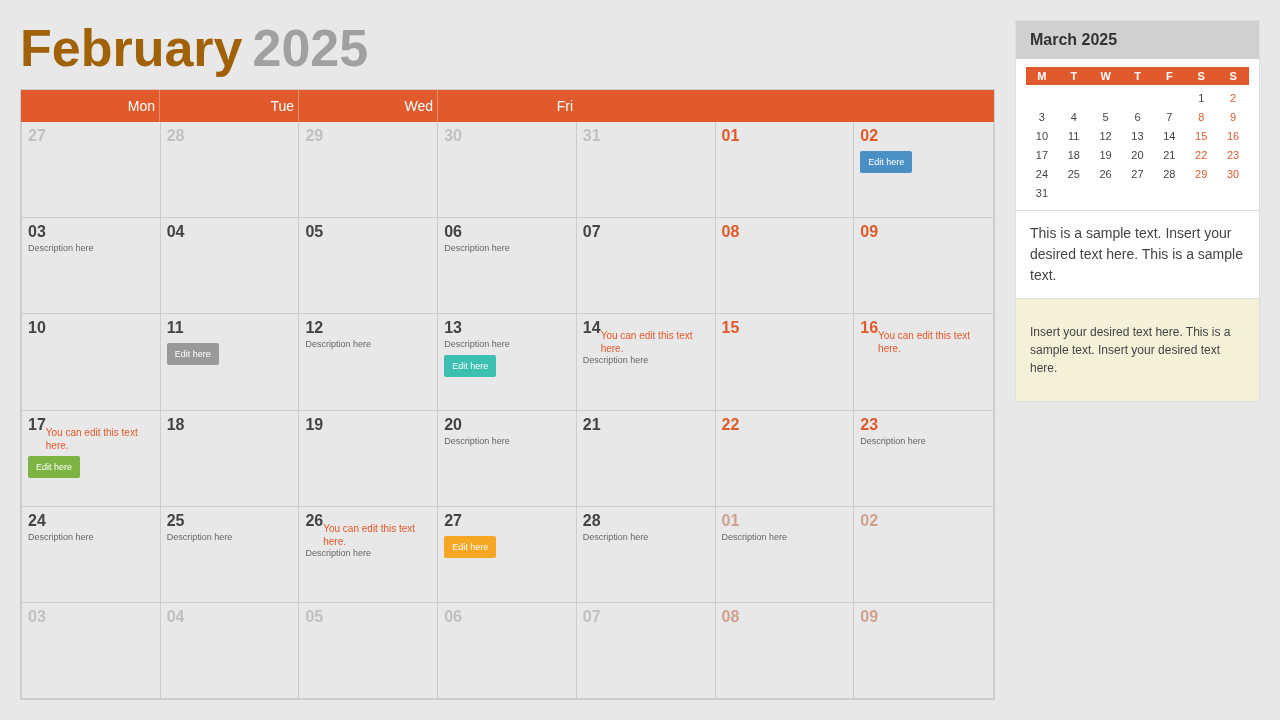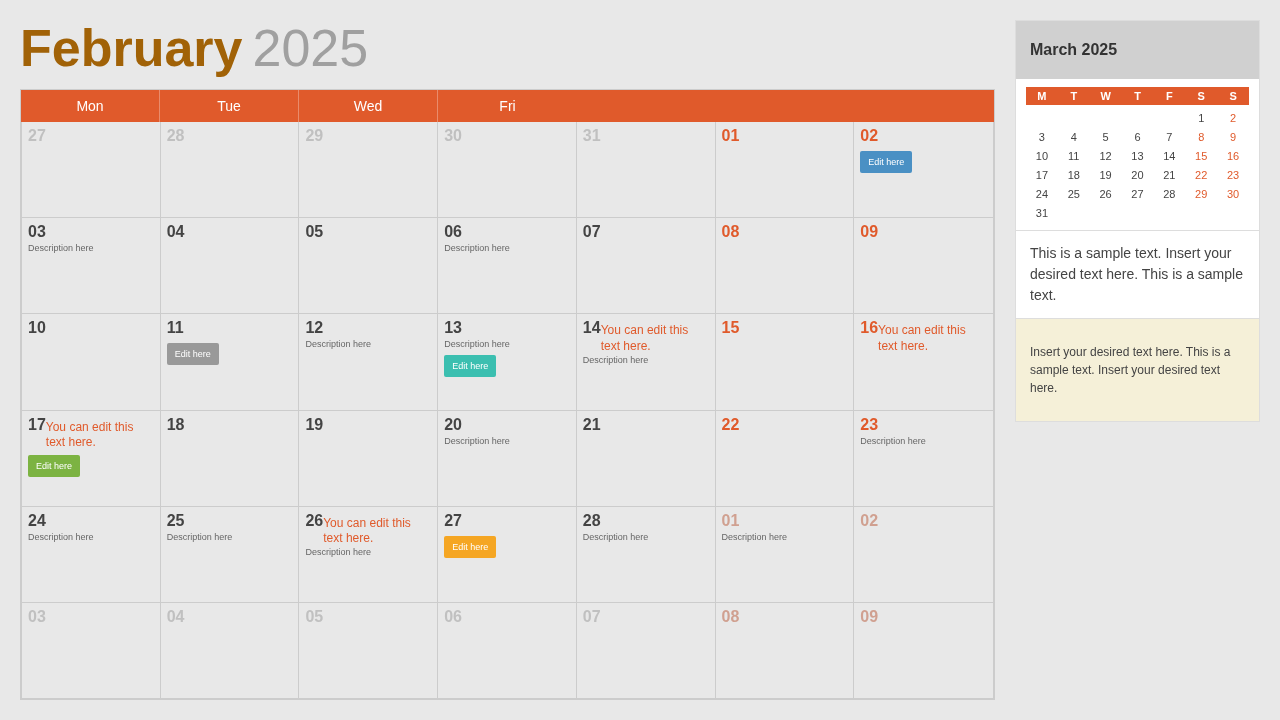--- a/index.html
+++ b/index.html
@@ -22,41 +22,41 @@
       margin-bottom: 12px;
       line-height: 1.1;
     }
     .title-month {
       font-size: 52px;
       font-weight: 700;
       color: #a16207;
     }
     .title-year {
       font-size: 52px;
-      font-weight: 400;
+      font-weight: 700;
       color: #a0a0a0;
       margin-left: 10px;
     }
     .calendar {
       flex: 1;
       border: 1px solid #ccc;
       border-collapse: collapse;
       width: 100%;
       display: flex;
       flex-direction: column;
     }
     .cal-header {
       display: grid;
       grid-template-columns: repeat(7, 1fr);
       background: #e05a2b;
     }
     .cal-header-cell {
       color: white;
-      text-align: center;
-      padding: 8px 18px;
+      text-align: right;
+      padding: 8px 4px;
       font-size: 14px;
       font-weight: 500;
       border-right: 1px solid rgba(255,255,255,0.3);
     }
     .cal-header-cell:last-child { border-right: none; }
     .cal-body {
       display: flex;
       flex-direction: column;
       flex: 1;
       border: 1px solid #ccc;
@@ -112,24 +112,24 @@
       color: white;
       margin-top: 4px;
       align-self: flex-start;
     }
     .badge-blue { background: #4a90c4; }
     .badge-gray { background: #999; }
     .badge-teal { background: #3bbfb0; }
     .badge-green { background: #7cb342; }
     .badge-orange { background: #f5a623; }
     .edit-note {
-      font-size: 12px;
+      font-size: 10px;
       color: #e05a2b;
       line-height: 1.3;
-      margin-top: 4px;
+      margin-top: 10px;
     }
     .day-row-top {
       display: flex;
       align-items: flex-start;
       justify-content: space-between;
     }
     
     .sidebar {
       width: 245px;
       display: flex;
@@ -138,21 +138,21 @@
     }
     .mini-cal-container {
       background: white;
       border: 1px solid #ddd;
     }
     .mini-cal-title {
       background: #d0d0d0;
       color: #333;
       font-size: 16px;
       font-weight: 600;
-      padding: 20px 14px;
+      padding: 10px 14px;
     }
     .mini-cal {
       padding: 8px 10px;
     }
     .mini-cal-header {
       display: grid;
       grid-template-columns: repeat(7, 1fr);
       margin-bottom: 4px;
     }
     .mini-cal-dh {

